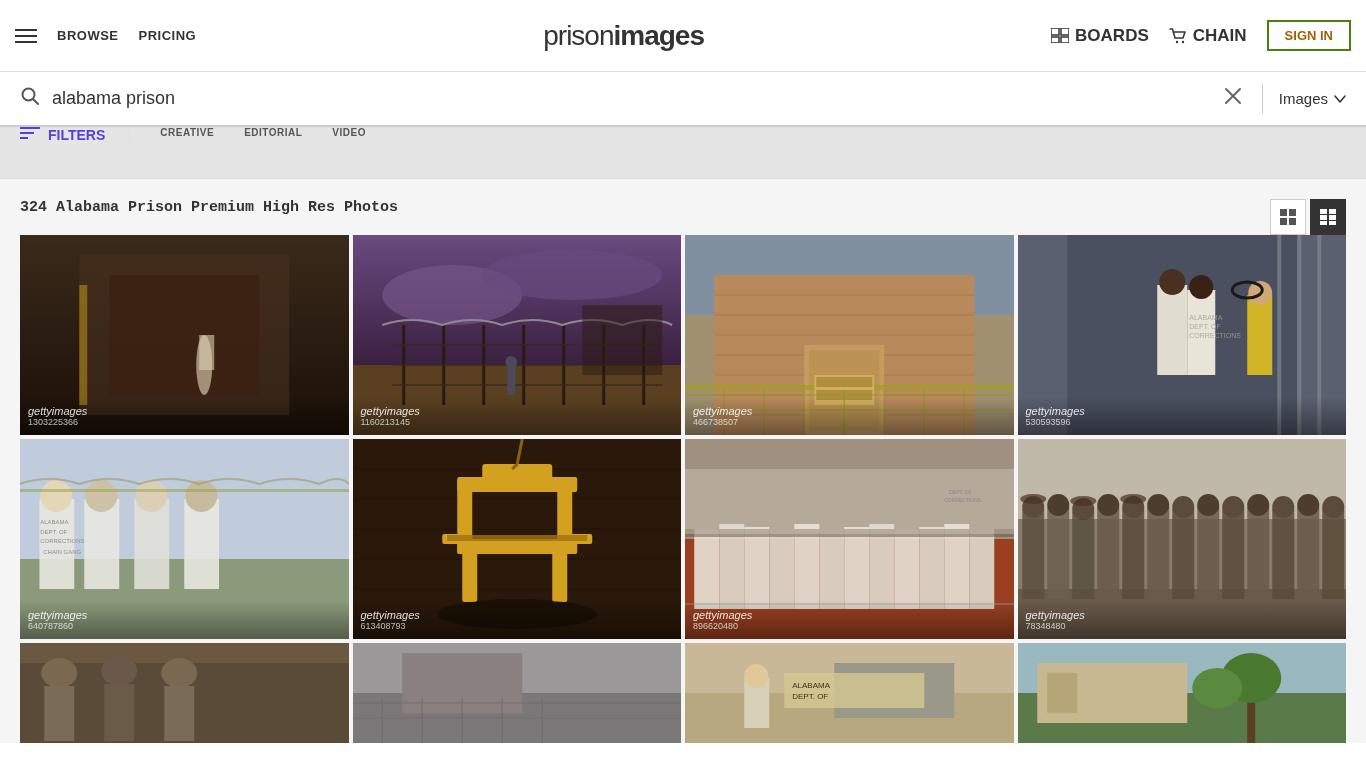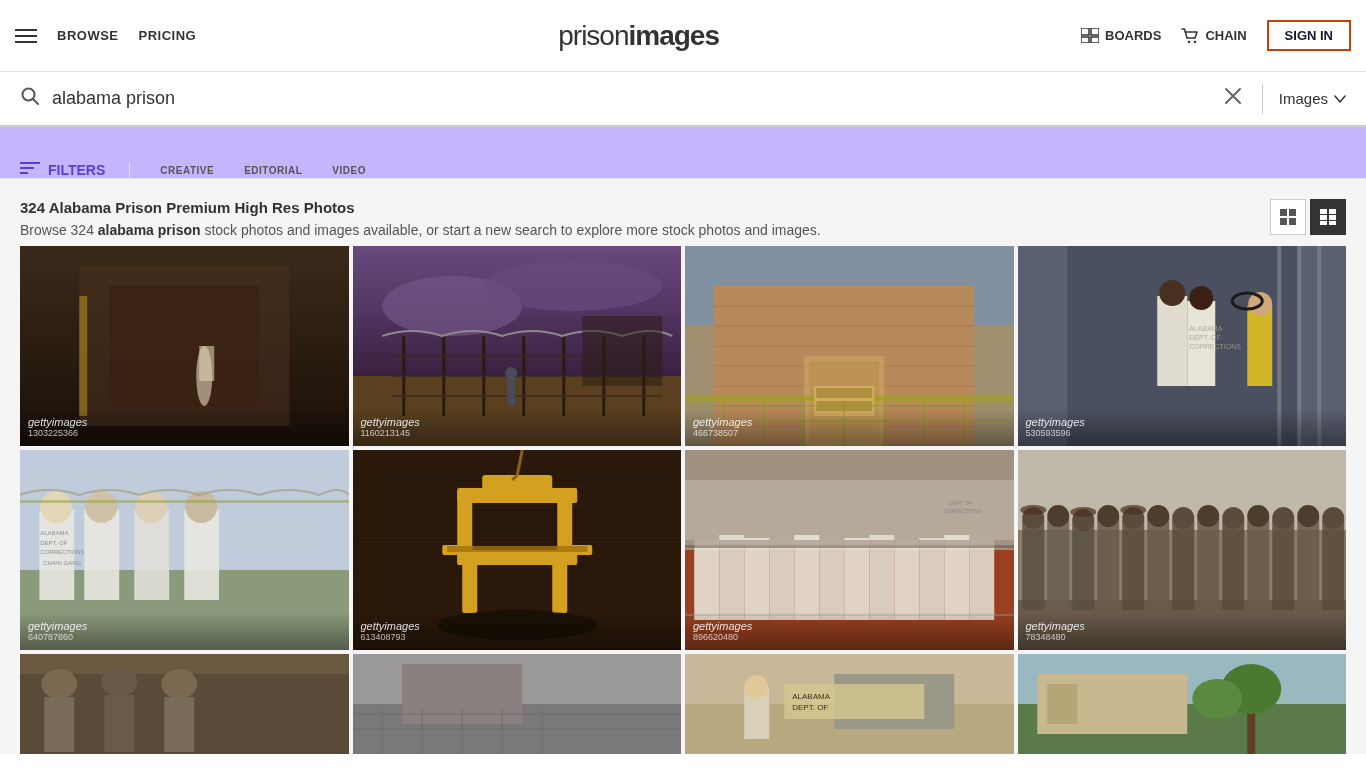--- a/index.html
+++ b/index.html
@@ -55,34 +55,34 @@
     }
     .header-right {
       display: flex;
       align-items: center;
       gap: 20px;
     }
     .header-btn {
       display: flex;
       align-items: center;
       gap: 6px;
-      font-size: 13px;
+      font-size: 17px;
       font-weight: bold;
       color: #333;
       cursor: pointer;
       text-decoration: none;
     }
     .sign-in-btn {
-      border: 2px solid #c2410c;
+      border: 2px solid #4d7c0f;
       padding: 6px 16px;
       font-size: 13px;
       font-weight: bold;
       cursor: pointer;
       background: #fff;
-      color: #0f172a;
+      color: #a16207;
     }
 
     
     .search-bar {
       display: flex;
       align-items: center;
       border-bottom: 2px solid #ccc;
       padding: 0 20px;
       height: 55px;
       background: #fff;
@@ -118,25 +118,25 @@
       gap: 6px;
       font-size: 15px;
       color: #333;
       cursor: pointer;
       font-weight: normal;
     }
 
     
     .filter-bar {
       display: flex;
-      align-items: flex-end;
+      align-items: flex-start;
       border-bottom: 1px solid #e0e0e0;
       padding: 0 20px;
       height: 52px;
-      background: #c4b5fd;
+      background: #e5e5e5;
     }
     .filters-btn {
       display: flex;
       align-items: center;
       gap: 8px;
       font-size: 14px;
       font-weight: bold;
       color: #5a3fd6;
       cursor: pointer;
       padding-right: 24px;
@@ -169,21 +169,22 @@
 
     
     .results-area {
       background: #f5f5f5;
       padding: 20px 20px 0 20px;
     }
     .results-header {
       display: flex;
       align-items: flex-start;
       justify-content: space-between;
-      margin-bottom: 8px;
+      margin-bottom: 0;
+      font-family: Liberation Mono, monospace;
     }
     .results-title {
       font-size: 15px;
       font-weight: bold;
       color: #333;
       margin-bottom: 6px;
     }
     .results-desc {
       font-size: 14px;
       color: #555;
@@ -318,23 +319,20 @@
   </div>
   <span class="filter-tab">CREATIVE</span>
   <span class="filter-tab">EDITORIAL</span>
   <span class="filter-tab">VIDEO</span>
 </div>
 
 <div class="results-area">
   <div class="results-header">
     <div>
       <div class="results-title">324 Alabama Prison Premium High Res Photos</div>
-      <div class="results-desc">
-        <span>Browse 324 </span><strong>alabama prison</strong><span> stock photos and images available, or start a new search to explore more stock photos and images.</span>
-      </div>
     </div>
     <div class="view-toggle">
       <button class="view-btn">
         <svg width="18" height="18" viewBox="0 0 18 18">
           <rect x="1" y="1" width="7" height="7" fill="currentColor"></rect>
           <rect x="10" y="1" width="7" height="7" fill="currentColor"></rect>
           <rect x="1" y="10" width="7" height="7" fill="currentColor"></rect>
           <rect x="10" y="10" width="7" height="7" fill="currentColor"></rect>
         </svg>
       </button>

